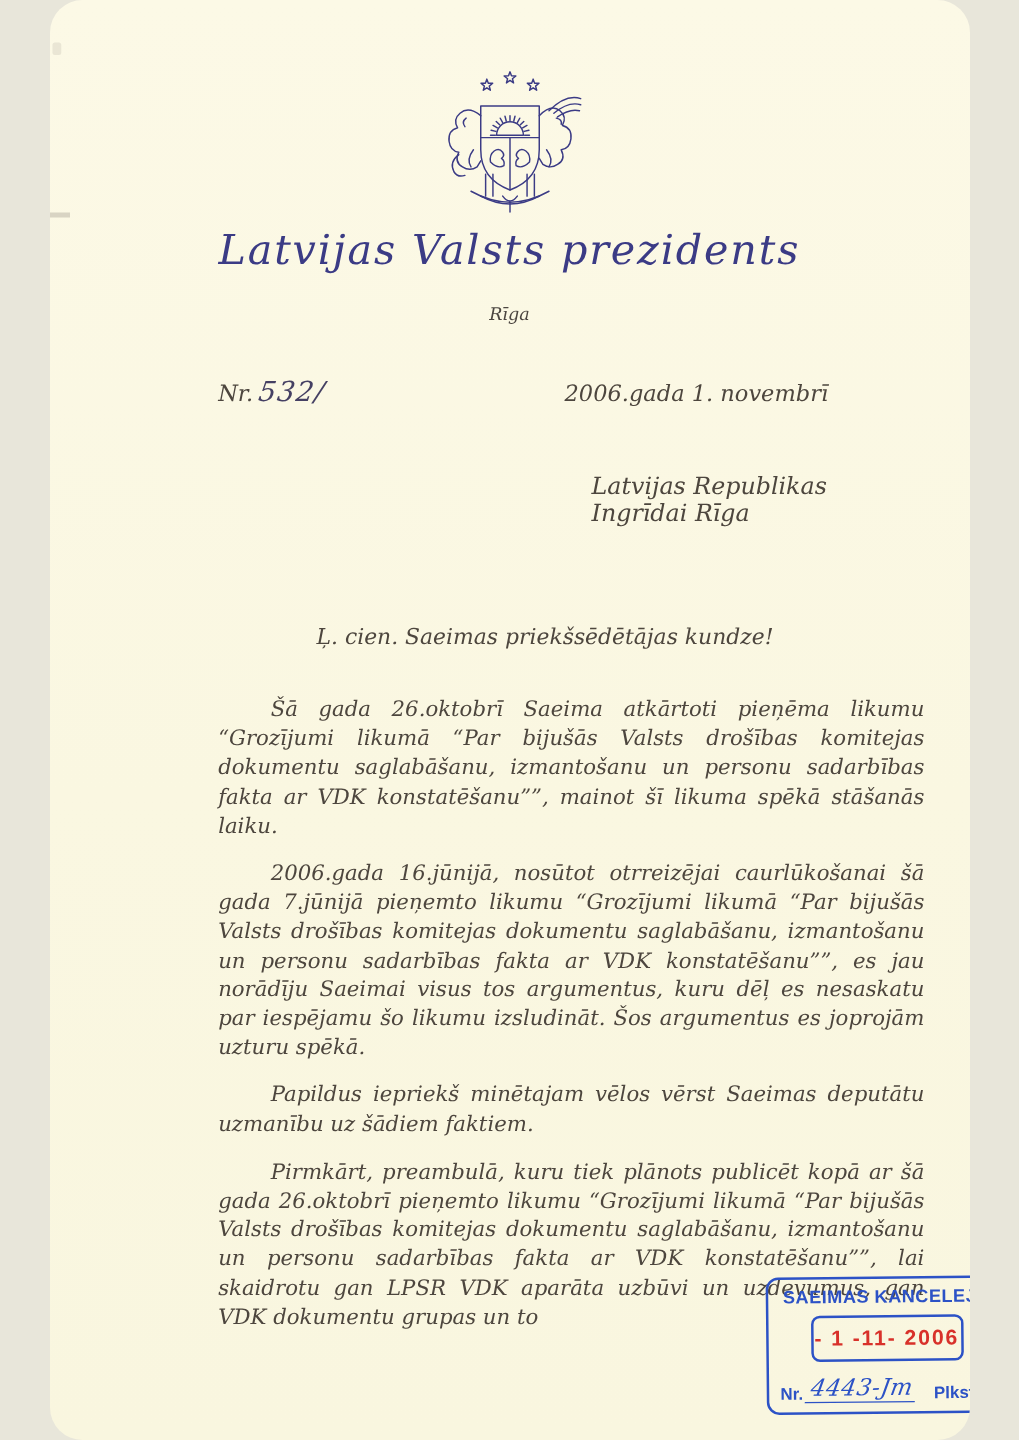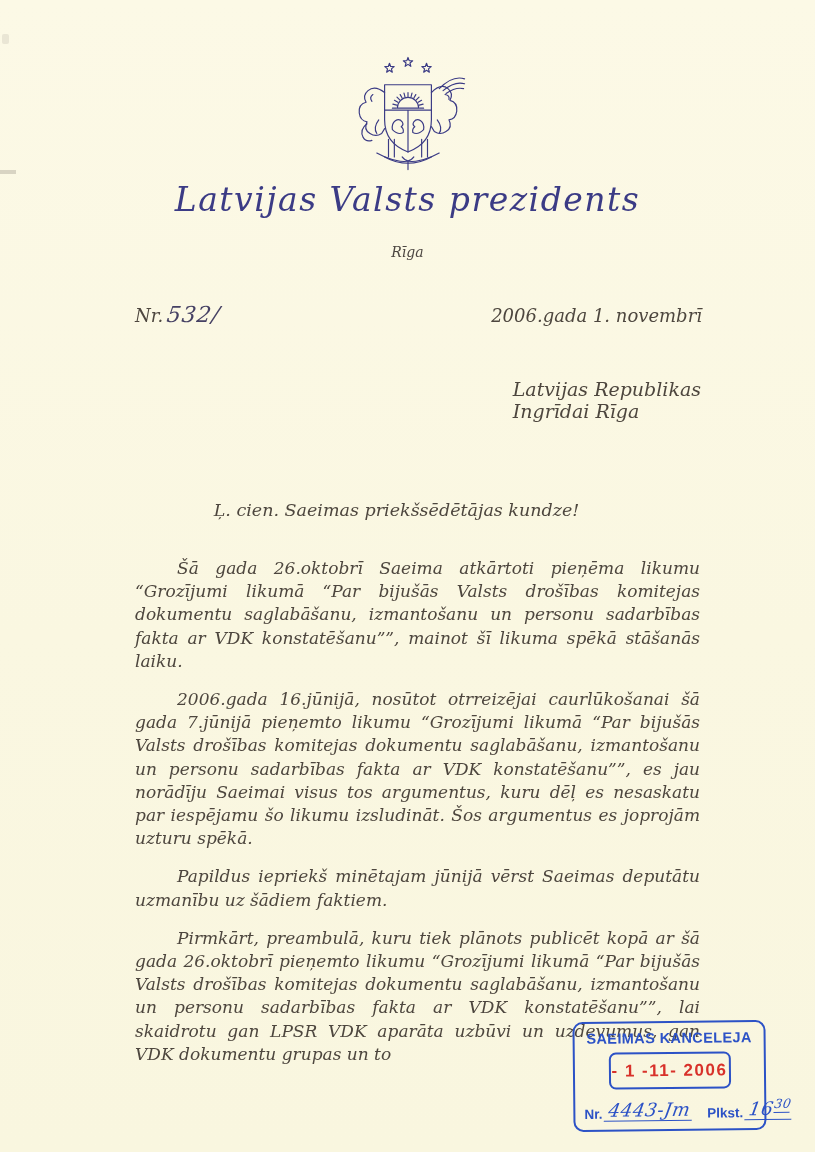--- a/index.html
+++ b/index.html
@@ -1,23 +1,24 @@
 <!DOCTYPE html>
 <html><head>
 <meta charset="utf-8">
 <style>
   html, body { margin: 0; padding: 0; background: #e8e6da; }
   .page {
     position: relative;
-    width: 815px; height: 1152px;
+    width: 736px; height: 1152px;
     margin: 0 auto;
     background: linear-gradient(180deg, #fcf9e6 0%, #faf7e1 55%, #f9f6df 100%);
     overflow: hidden;
     font-family: "DejaVu Serif", serif;
     color: #4d463e;
+    border-radius: 26px;
   }
   .artifact { position: absolute; background: #b5b0a2; opacity: .5; }
   .a1 { left: 0; top: 170px; width: 16px; height: 4px; }
   .a2 { left: 2px; top: 34px; width: 7px; height: 10px; opacity: .25; border-radius: 2px; }
 
   .emblem { position: absolute; left: 50%; top: 54px; transform: translateX(-50%); }
 
   .letterhead-title {
     position: absolute; left: 0; right: 0; top: 180px;
     text-align: center;
@@ -165,21 +166,21 @@
   <div class="addressee">
     <div>Latvijas Republikas</div>
     <div>Ingrīdai Rīga</div>
   </div>
 
   <div class="salutation">Ļ. cien. Saeimas priekšsēdētājas kundze!</div>
 
   <div class="bodytext">
     <p>Šā gada 26.oktobrī Saeima atkārtoti pieņēma likumu “Grozījumi likumā “Par bijušās Valsts drošības komitejas dokumentu saglabāšanu, izmantošanu un personu sadarbības fakta ar VDK konstatēšanu””, mainot šī likuma spēkā stāšanās laiku.</p>
     <p>2006.gada 16.jūnijā, nosūtot otrreizējai caurlūkošanai šā gada 7.jūnijā pieņemto likumu “Grozījumi likumā “Par bijušās Valsts drošības komitejas dokumentu saglabāšanu, izmantošanu un personu sadarbības fakta ar VDK konstatēšanu””, es jau norādīju Saeimai visus tos argumentus, kuru dēļ es nesaskatu par iespējamu šo likumu izsludināt. Šos argumentus es joprojām uzturu spēkā.</p>
-    <p>Papildus iepriekš minētajam jūnijā vērst Saeimas deputātu uzmanību uz šādiem faktiem.</p>
+    <p>Papildus iepriekš minētajam vēlos vērst Saeimas deputātu uzmanību uz šādiem faktiem.</p>
     <p>Pirmkārt, preambulā, kuru tiek plānots publicēt kopā ar šā gada 26.oktobrī pieņemto likumu “Grozījumi likumā “Par bijušās Valsts drošības komitejas dokumentu saglabāšanu, izmantošanu un personu sadarbības fakta ar VDK konstatēšanu””, lai skaidrotu gan LPSR VDK aparāta uzbūvi un uzdevumus, gan VDK dokumentu grupas un to</p>
   </div>
 
   <div class="stamp">
     <div class="stamp-org">SAEIMAS KANCELEJA</div>
     <div class="stamp-datebox">
       <span class="stamp-date">- 1 -11- 2006</span>
     </div>
     <div class="stamp-regline">
       <span>Nr.</span>

